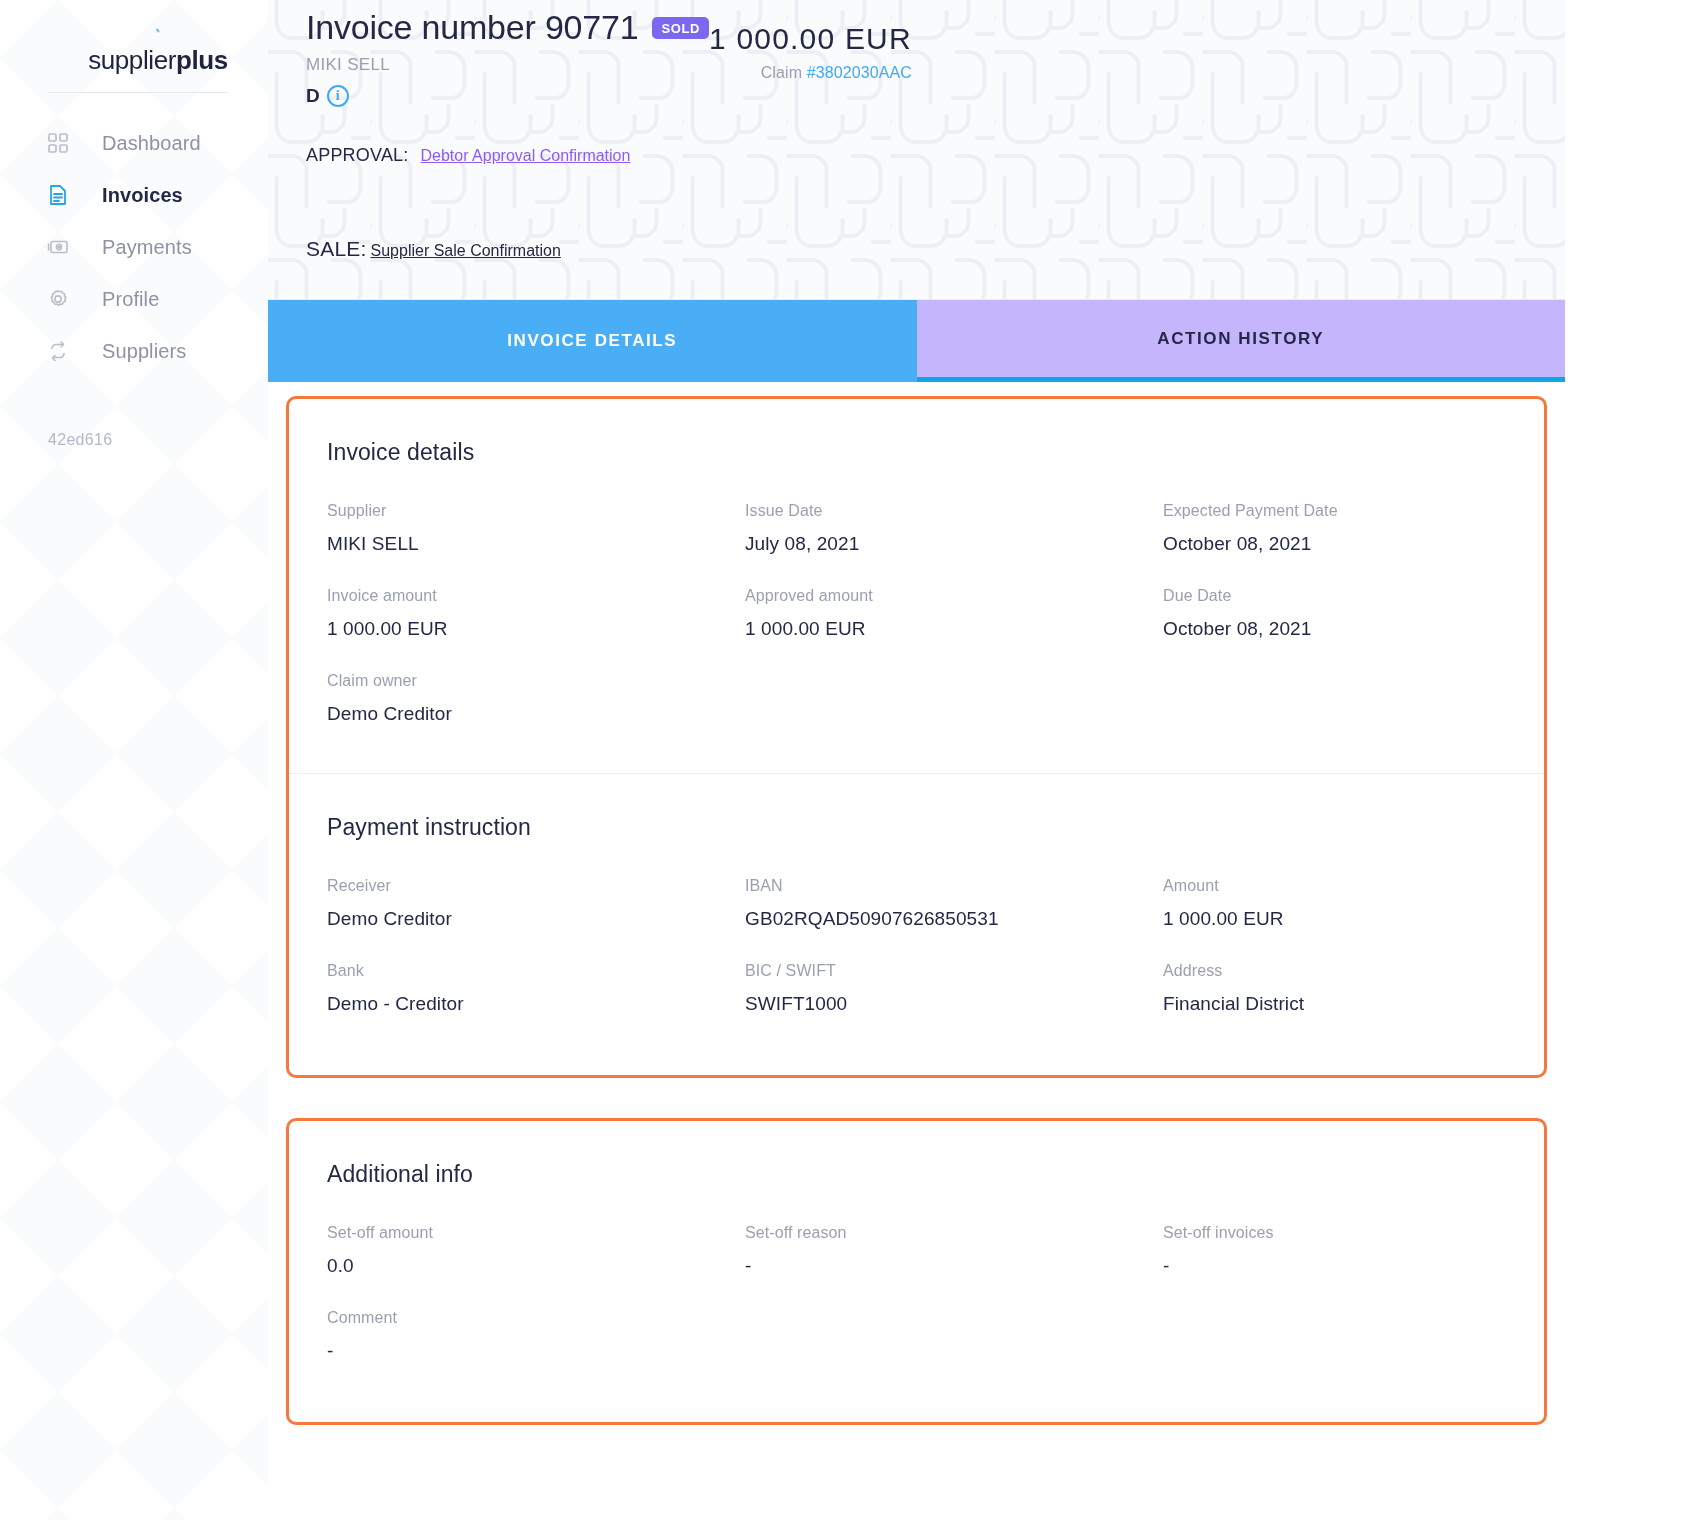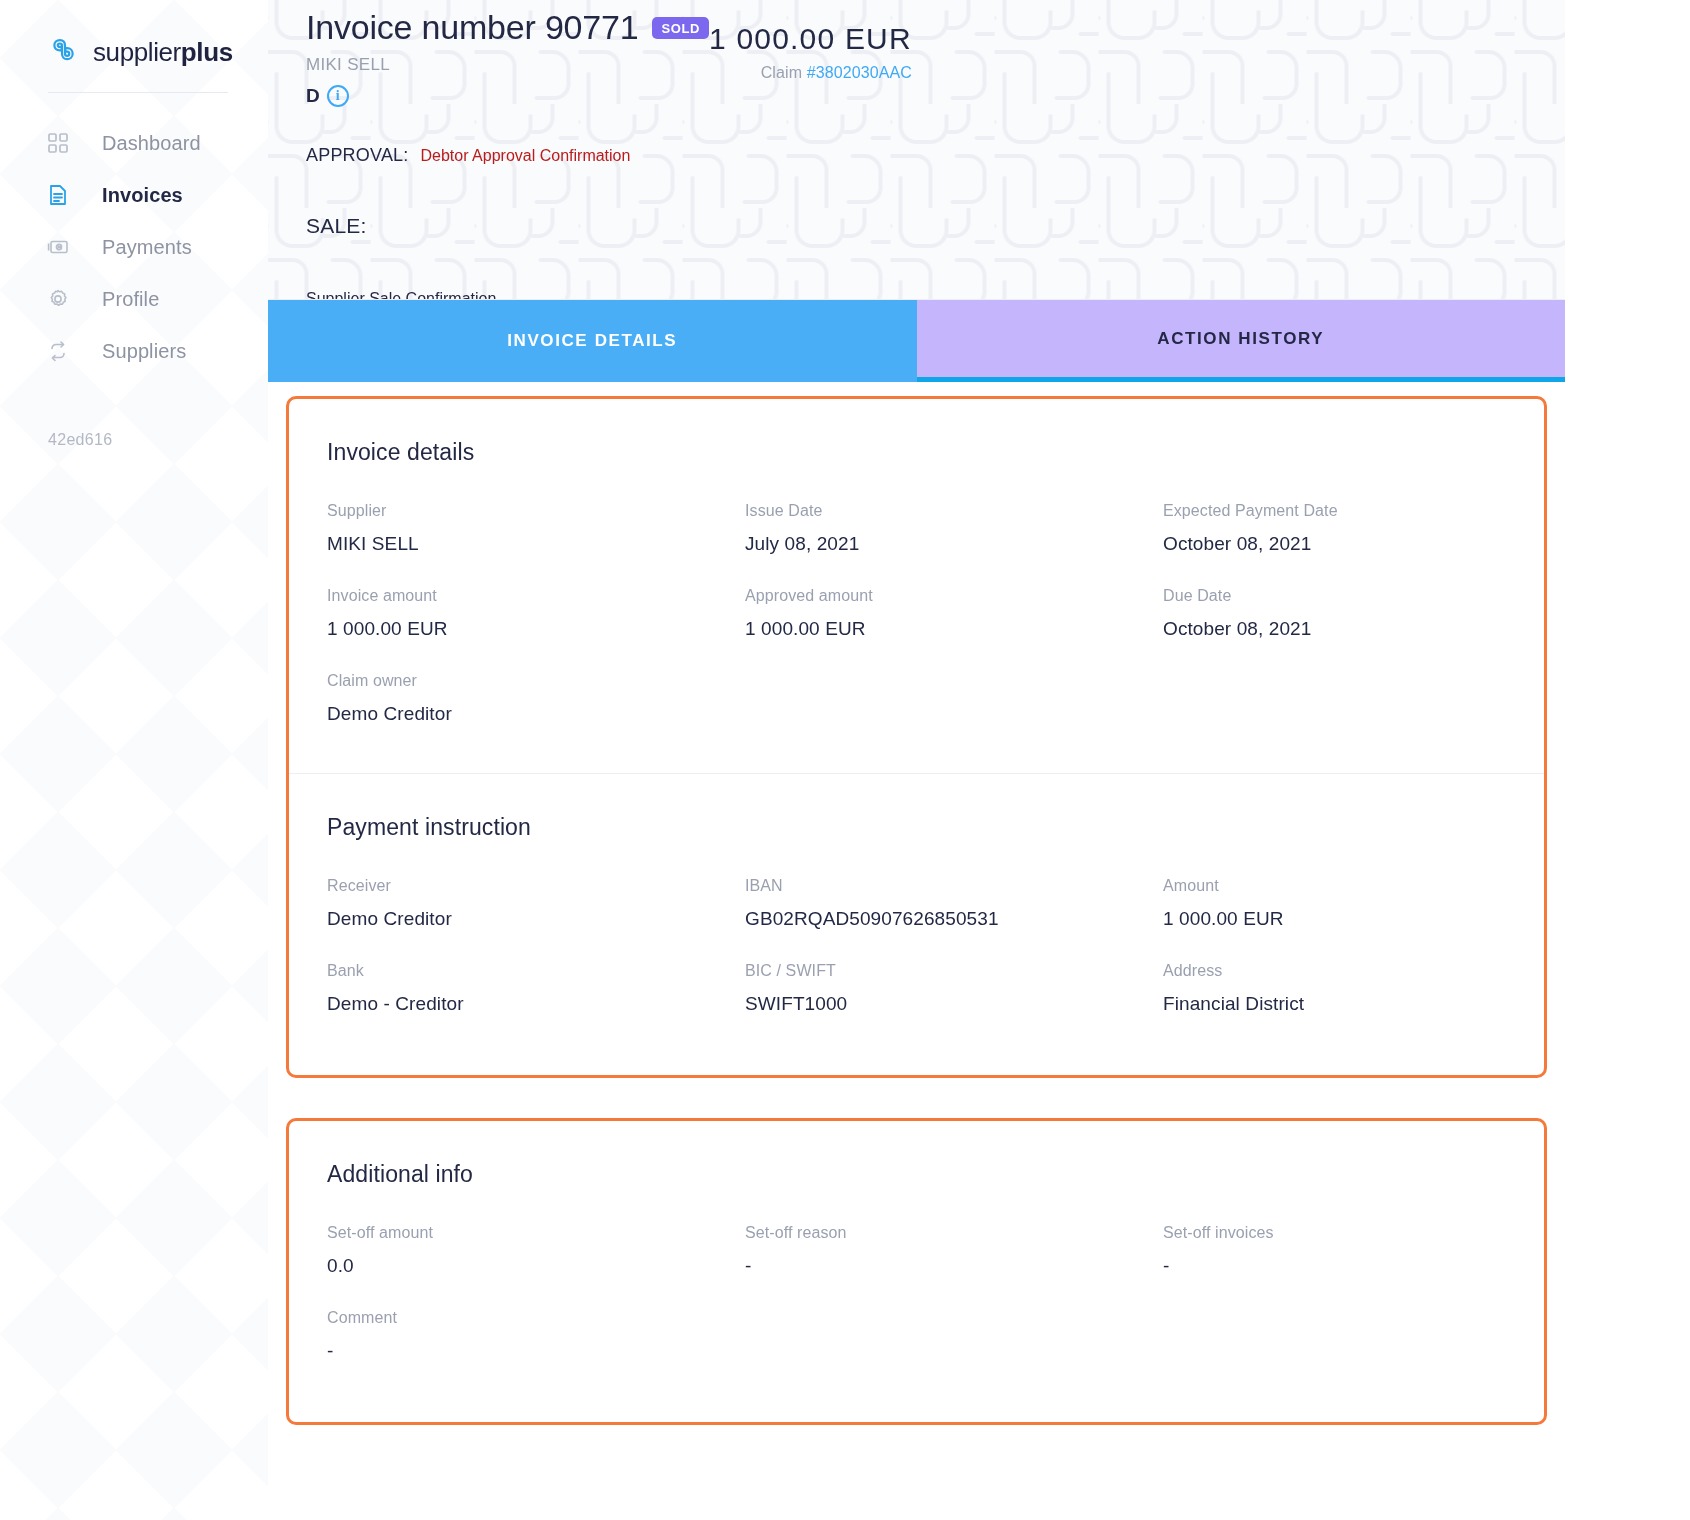--- a/index.html
+++ b/index.html
@@ -38,20 +38,21 @@
     opacity: 1;
   }
   .sidebar-inner { position: relative; z-index: 2; }
 
   .brand {
     display: flex;
     align-items: center;
     gap: 11px;
     padding: 28px 0 0 48px;
     height: 76px;
+    flex-direction: column;
   }
   .brand-logo { width: 34px; height: 34px; display:block; }
   .brand-text {
     font-size: 26px;
     letter-spacing: -0.4px;
     color: #1f2340;
     white-space: nowrap;
   }
   .brand-text .bold { font-weight: 700; }
   .brand-text .light { font-weight: 400; }
@@ -193,29 +194,29 @@
     align-items: baseline;
     gap: 12px;
   }
   .approval-label {
     font-size: 18px;
     color: #232845;
     letter-spacing: 0.2px;
   }
   .approval-link {
     font-size: 16px;
-    color: #b91c1c;
+    color: #8b5cf6;
+    text-decoration: underline;
     cursor: pointer;
   }
   .sale-row {
     margin-top: 48px;
     display: flex;
     align-items: baseline;
-    gap: 24px;
-    flex-direction: column;
+    gap: 4px;
   }
   .sale-label {
     font-size: 21px;
     color: #232845;
     letter-spacing: 0.2px;
   }
   .sale-link {
     font-size: 16px;
     color: #232845;
     text-decoration: underline;

